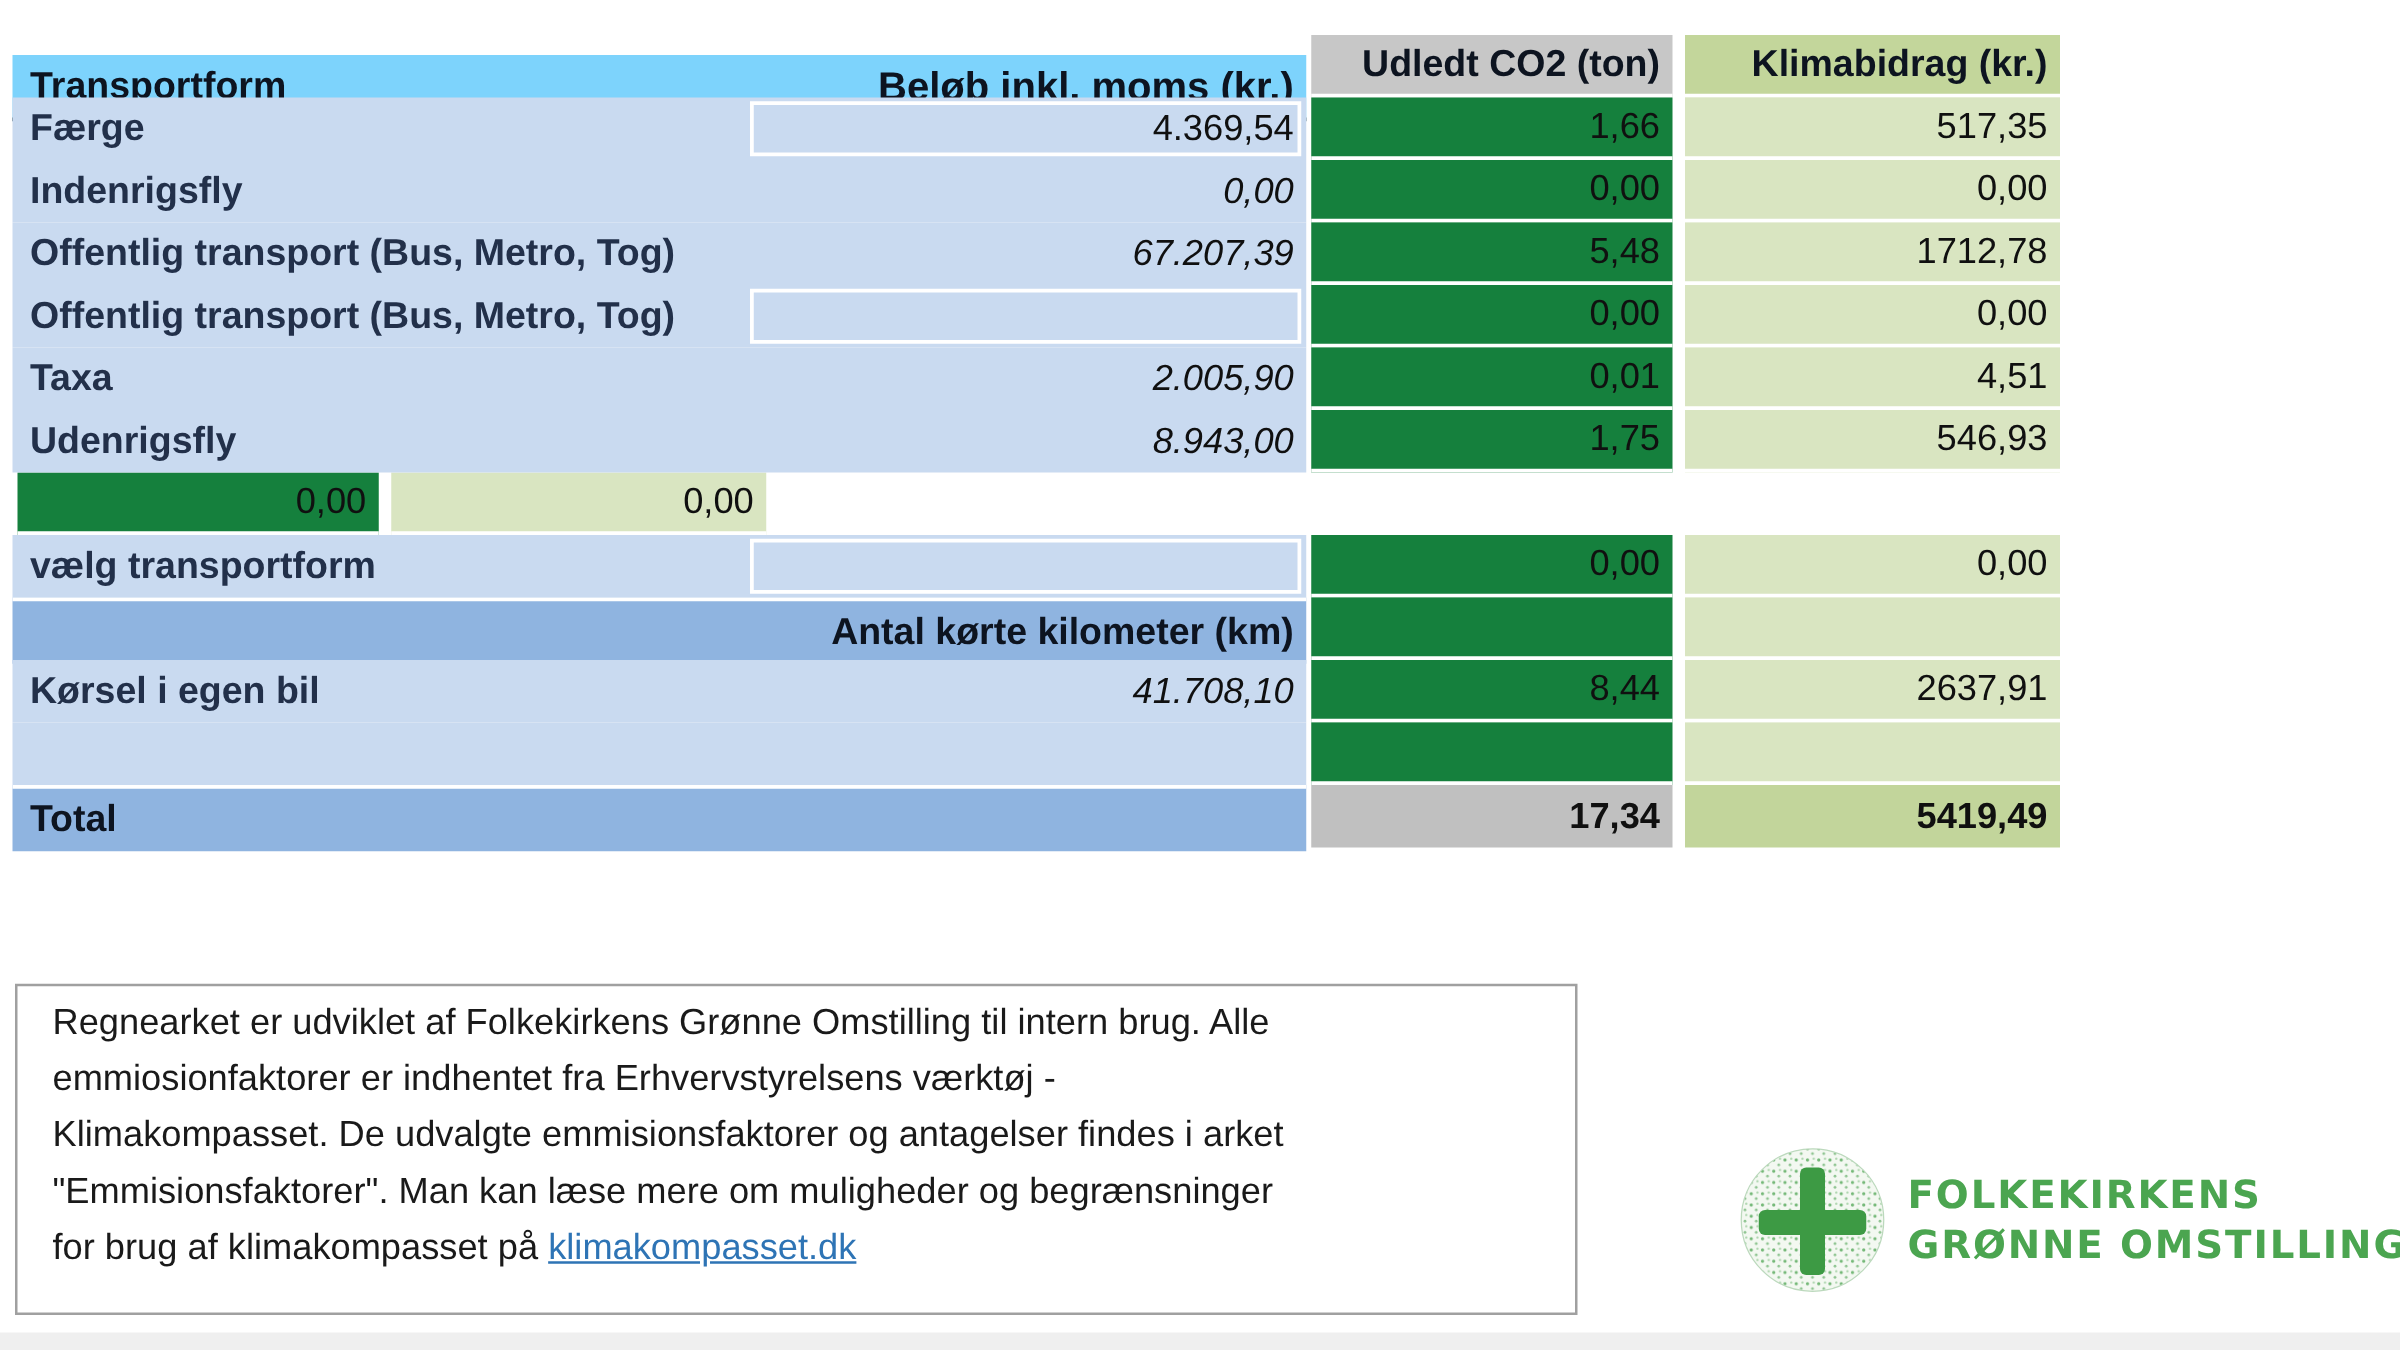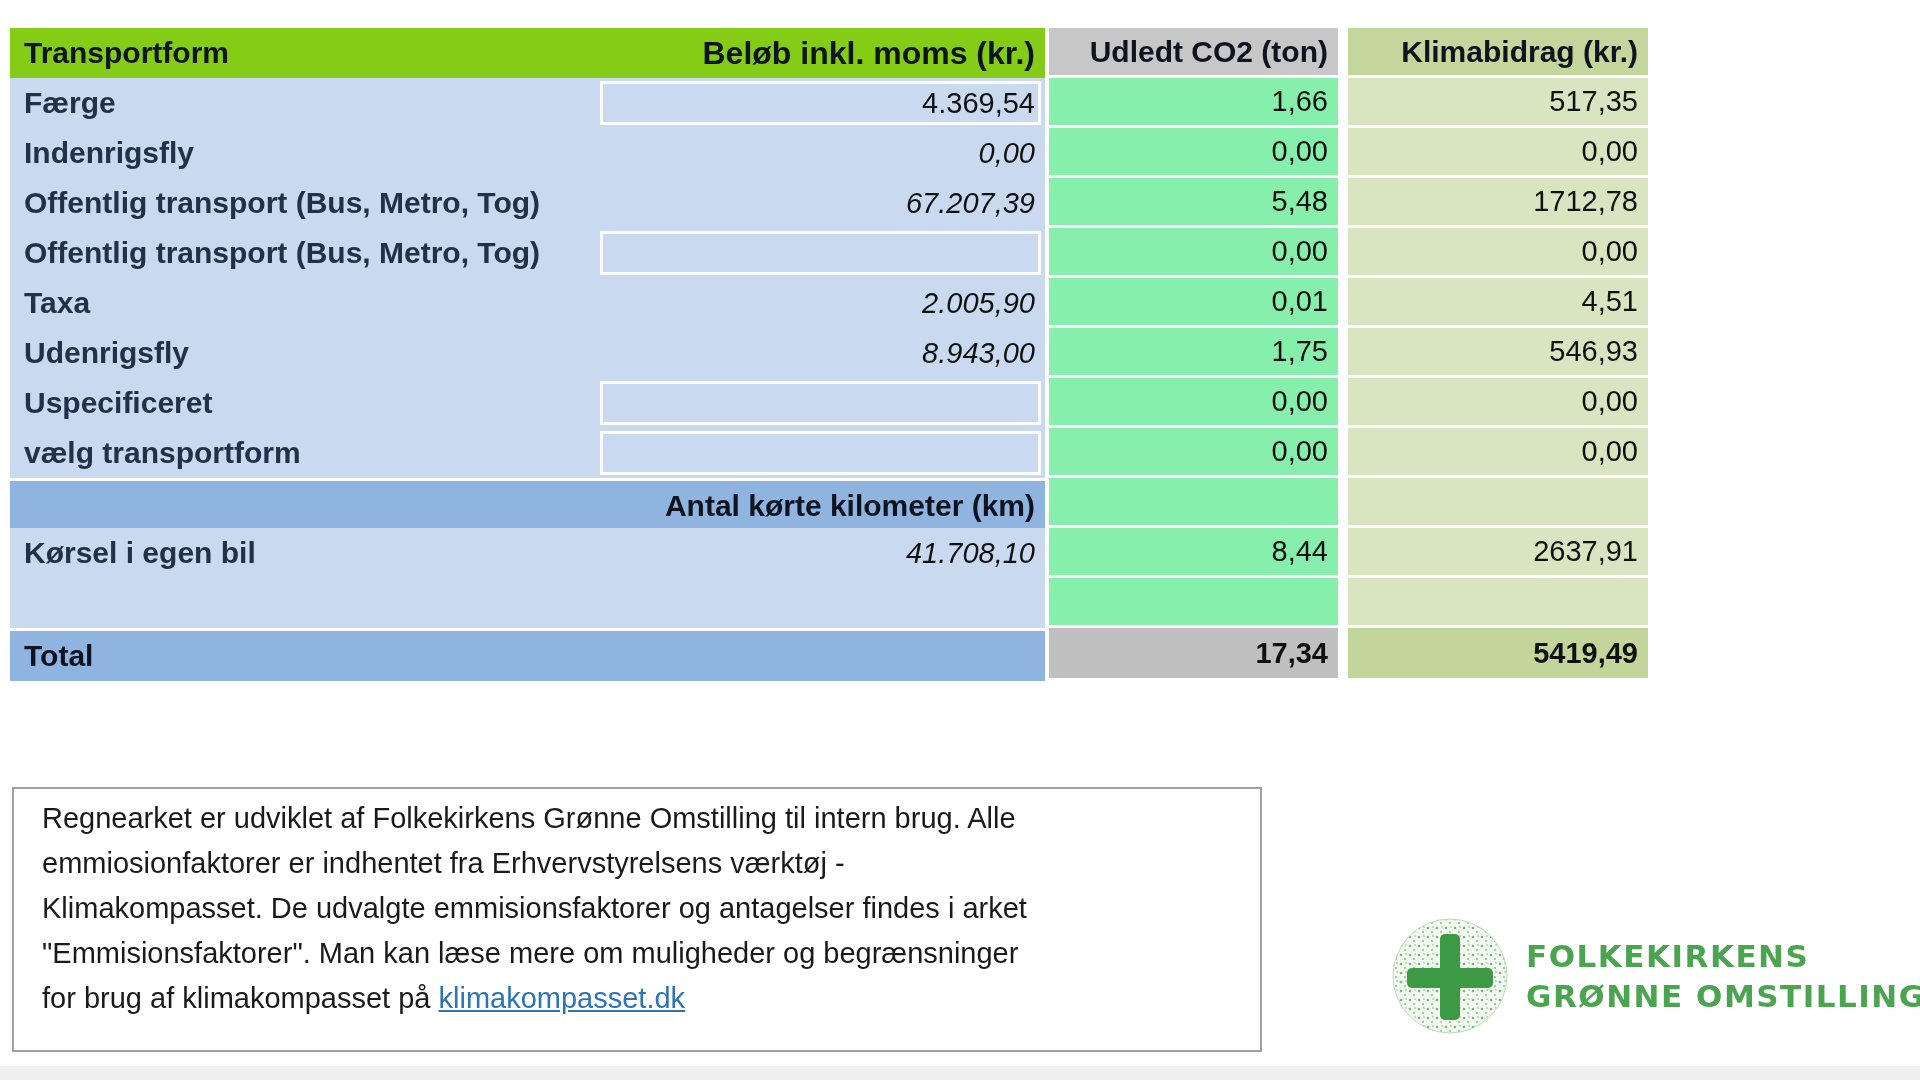--- a/index.html
+++ b/index.html
@@ -7,28 +7,28 @@
   .stage{position:absolute;left:0;top:0;width:1920px;height:1080px;}
 
   
   .sheet{position:absolute;left:10px;top:28px;width:1638px;}
   .srow{display:flex;width:1638px;height:50px;}
   .seg-blue{position:relative;width:1035px;height:50px;background:#C9DAF0;display:flex;align-items:center;}
   .seg-blue .lbl{padding-left:14px;font-size:30px;font-weight:600;color:#22304a;white-space:nowrap;}
   .seg-blue .amt{position:absolute;right:10px;top:0;height:50px;display:flex;align-items:center;
                  font-size:29px;color:#101010;}
   .amt.it{font-style:italic;}
-  .srow.hdr .seg-blue{background:#84cc16;border-bottom:3px solid #000000;}
+  .srow.hdr .seg-blue{background:#7dd3fc;border-bottom:3px solid #000000;margin-top:16px;}
   .srow.hdr .lbl{font-weight:700;color:#0d1420;}
   .srow.hdr .amt{font-weight:700;color:#0d1420;font-size:32px;}
   .srow.band .seg-blue,.srow.total .seg-blue{background:#8FB4E0;border-top:3px solid #fff;}
   .srow.band .amt{font-weight:700;color:#0d1420;font-size:30px;}
   .srow.total .lbl{font-weight:700;color:#0d1420;}
   .inbox{position:absolute;left:590px;right:4px;top:3px;bottom:3px;border:3px solid #ffffff;}
-  .gcell{width:289px;height:50px;margin-left:4px;background:#86efac;border-bottom:3px solid #fff;
+  .gcell{width:289px;height:50px;margin-left:4px;background:#15803d;border-bottom:3px solid #fff;
          display:flex;align-items:center;justify-content:flex-end;padding-right:10px;box-sizing:border-box;
          font-size:29px;color:#101010;}
   .kcell{width:300px;height:50px;margin-left:10px;background:#D9E5C1;border-bottom:3px solid #fff;
          display:flex;align-items:center;justify-content:flex-end;padding-right:10px;box-sizing:border-box;
          font-size:29px;color:#101010;}
   .srow.hdr .gcell{background:#C7C7C7;font-weight:700;color:#0d1420;font-size:30px;}
   .srow.hdr .kcell{background:#C3D69B;font-weight:700;color:#0d1420;font-size:30px;}
   .srow.total .gcell{background:#C0C0C0;font-weight:700;border-bottom:none;}
   .srow.total .kcell{background:#C2D59B;font-weight:700;border-bottom:none;}
 
@@ -101,25 +101,20 @@
       </div>
       <div class="srow ">
         <div class="seg-blue">
           <div class="lbl">Udenrigsfly</div>
           <div class="amt it">8.943,00</div>
         </div>
         <div class="gcell">1,75</div>
         <div class="kcell">546,93</div>
       </div>
       <div class="srow ">
-        <div class="seg-blue">
-          <div class="lbl">Uspecificeret</div>
-          <div class="inbox"></div>
-          <div class="amt"></div>
-        </div>
         <div class="gcell">0,00</div>
         <div class="kcell">0,00</div>
       </div>
       <div class="srow ">
         <div class="seg-blue">
           <div class="lbl">vælg transportform</div>
           <div class="inbox"></div>
           <div class="amt"></div>
         </div>
         <div class="gcell">0,00</div>

